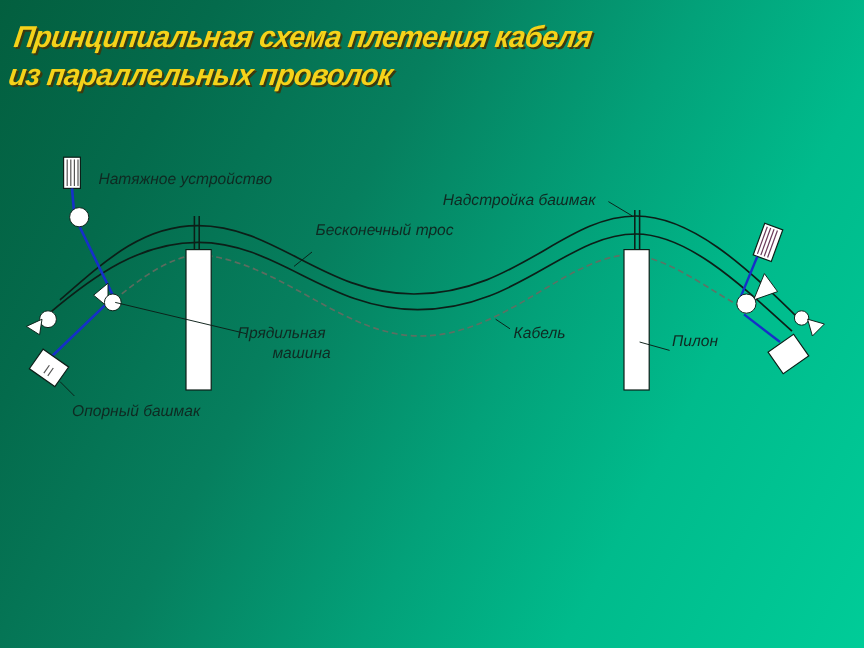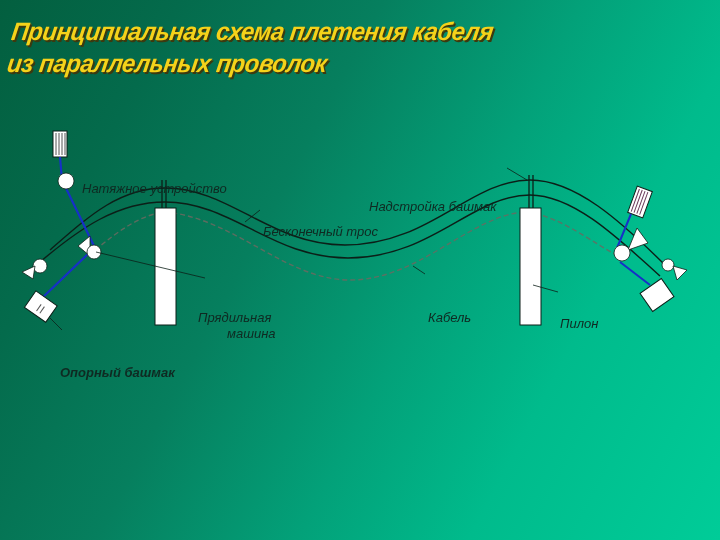--- a/index.html
+++ b/index.html
@@ -16,21 +16,20 @@
       transform: skewX(-8deg) scaleY(1.05);
       transform-origin:left top;
       font-family: "Liberation Sans", sans-serif;
     }
     .title div { white-space:nowrap; }
     svg.diagram { position:absolute; left:0; top:0; }
     .lbl {
       position:absolute; font-style:italic; font-size:13px; color:#0f2a22;
       white-space:nowrap; font-family:"Liberation Sans", sans-serif;
       line-height:15px;
-      margin-top:40px;
     }
   </style>
 </head>
 <body>
 
 <div class="title">
   <div>Принципиальная схема плетения кабеля</div>
   <div>из параллельных проволок</div>
 </div>
 
@@ -104,13 +103,13 @@
   <line x1="62" y1="330" x2="50" y2="318" stroke="#0c1f18" stroke-width="0.8"></line>
 </svg>
 
 <div class="lbl" style="left:82px; top:141px;">Натяжное устройство</div>
 <div class="lbl" style="left:369px; top:159px;">Надстройка башмак</div>
 <div class="lbl" style="left:263px; top:184px;">Бесконечный трос</div>
 <div class="lbl" style="left:198px; top:270px;">Прядильная</div>
 <div class="lbl" style="left:227px; top:286px;">машина</div>
 <div class="lbl" style="left:428px; top:270px;font-style:italic;">Кабель</div>
 <div class="lbl" style="left:560px; top:276px;">Пилон</div>
-<div class="lbl" style="left:60px; top:325px;font-weight:bold;">Опорный башмак</div>
+<div class="lbl" style="left:60px; top:335px;">Опорный башмак</div>
 
 </body></html>

